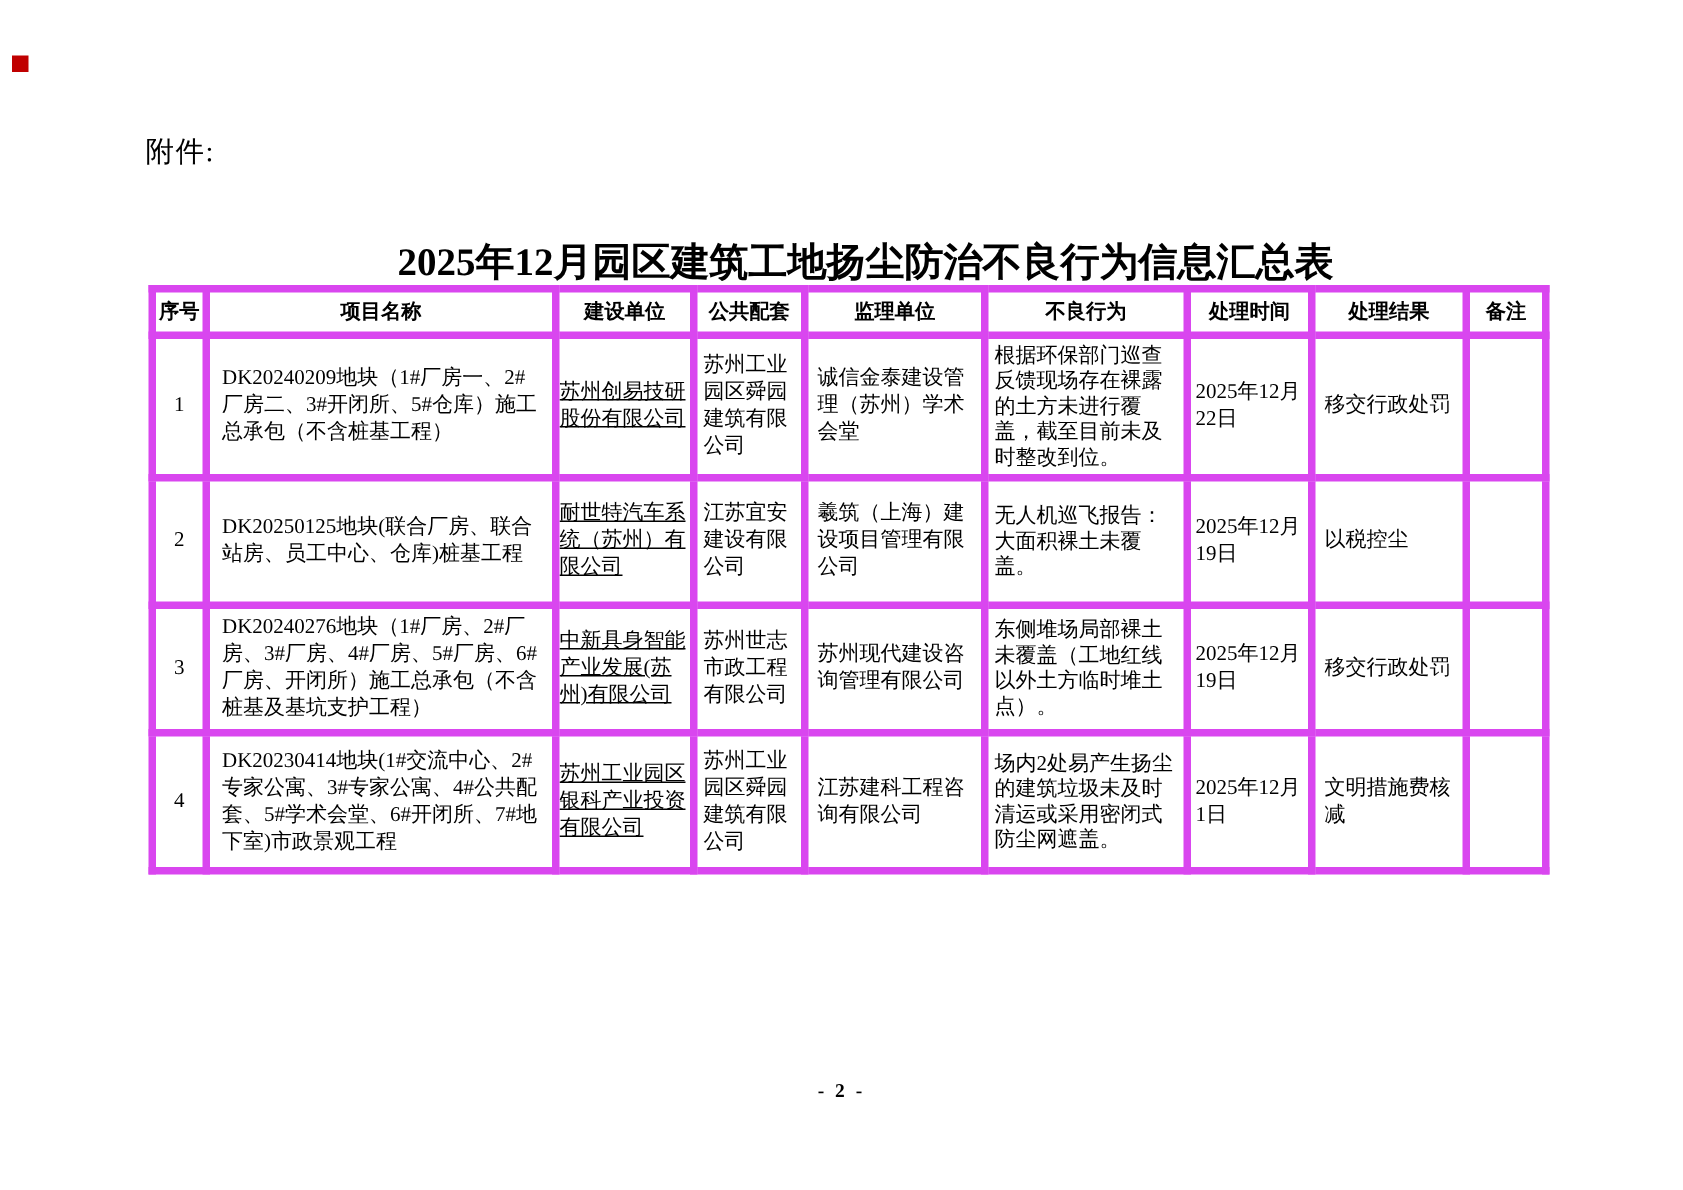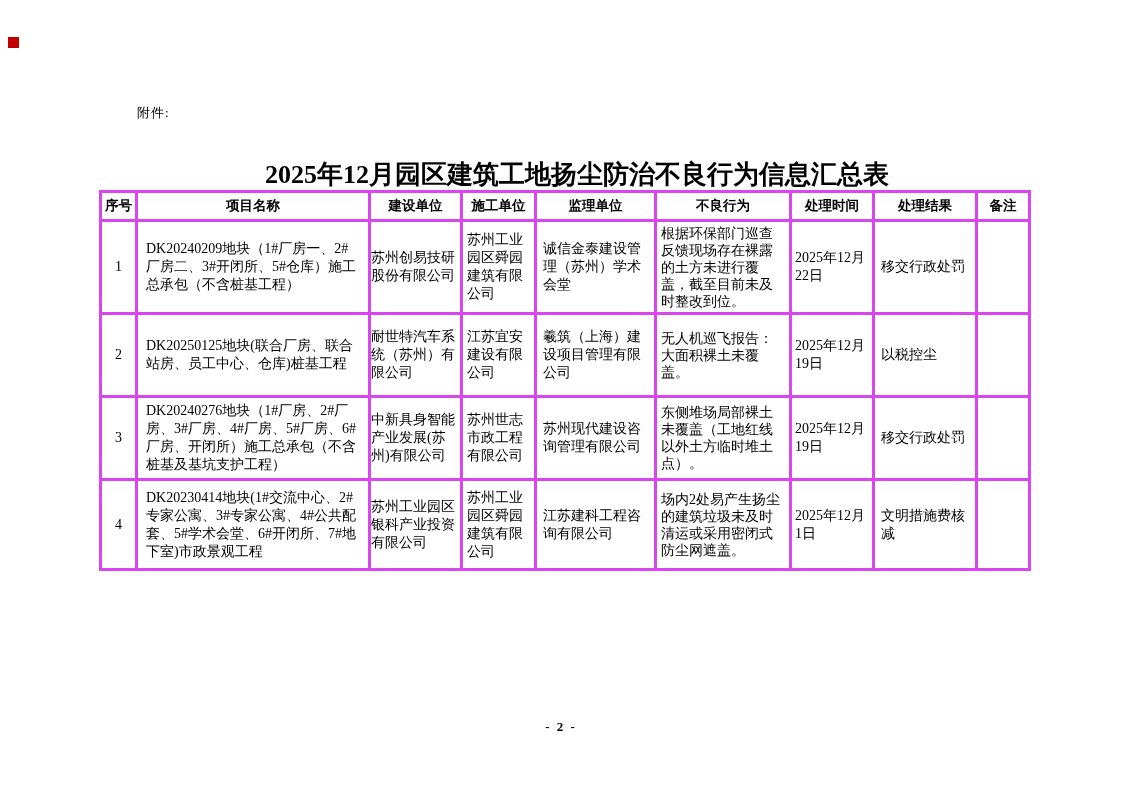--- a/index.html
+++ b/index.html
@@ -9,57 +9,57 @@
     color:#000;
   }
   .page { position:relative; width:1122px; height:793px; background:#fff; }
 
   .corner-mark {
     position:absolute; left:8px; top:37px; width:11px; height:11px;
     background:#c00000;
   }
 
   .attachment {
-    position:absolute; left:97px; top:104px;
-    font-size:13px; letter-spacing:1px;margin-left:40px;
+    position:absolute; left:97px; top:88px;
+    font-size:19px; letter-spacing:1px;
   }
 
   .title {
     position:absolute; left:0; top:141px; width:1122px; margin:16px;
     text-align:center; font-size:26px; font-weight:bold;
     font-family:"Liberation Serif","DejaVu Serif",serif;
   }
 
   table.summary {
     position:absolute; left:99px; top:190px; width:929px;
     border-collapse:collapse; table-layout:fixed;
   }
   .summary th, .summary td {
-    border:3px solid #d946ef;
+    border:5px solid #d946ef;
     vertical-align:middle;
     overflow:hidden;
     word-break:break-all;
   }
   .summary th {
     font-family:"Liberation Sans","DejaVu Sans",sans-serif;
     font-size:13.5px; font-weight:bold; text-align:center;
     padding:2px 1px; height:22px;
   }
   .summary td {
     font-size:14px; line-height:18px;
     padding:2px 5px; text-align:left;
   }
   tr.r1 td { height:86px; }
   tr.r2 td { height:76px; }
   tr.r3 td { height:76px; }
   tr.r4 td { height:83px; }
 
   td.c-seq   { text-align:center; padding:2px 1px; }
   td.c-proj  { padding:2px 8px; }
-  td.c-build { padding:2px 0; }
+  td.c-build { padding:2px 0;text-decoration:underline; }
   td.c-contr { padding:2px 4px; }
   td.c-super { padding:2px 6px; }
   td.c-behav { padding:2px 4px; line-height:17px; }
   td.c-time  { text-align:left; padding:2px 3px; }
   td.c-res   { padding:2px 6px;margin-left:46px; }
   td.c-rem   { padding:2px 2px; }
 
   .footer {
     position:absolute; left:0; top:719px; width:1122px;
     text-align:center; font-size:13px; font-weight:bold;
@@ -88,21 +88,21 @@
         <col style="width:135px">
       <col style="width:83px">
         <col style="width:103px">
         <col style="width:53px">
     </colgroup>
     <tbody>
       <tr class="hrow">
         <th>序号</th>
         <th>项目名称</th>
         <th>建设单位</th>
-        <th>施工单位</th>
+        <th>公共配套</th>
         <th>监理单位</th>
         <th>不良行为</th>
         <th>处理时间</th>
         <th>处理结果</th>
         <th>备注</th>
       </tr>
 
       <tr class="row r1">
         <td class="c-seq">1</td>
         <td class="c-proj">DK20240209地块（1#厂房一、2#厂房二、3#开闭所、5#仓库）施工总承包（不含桩基工程）</td>

